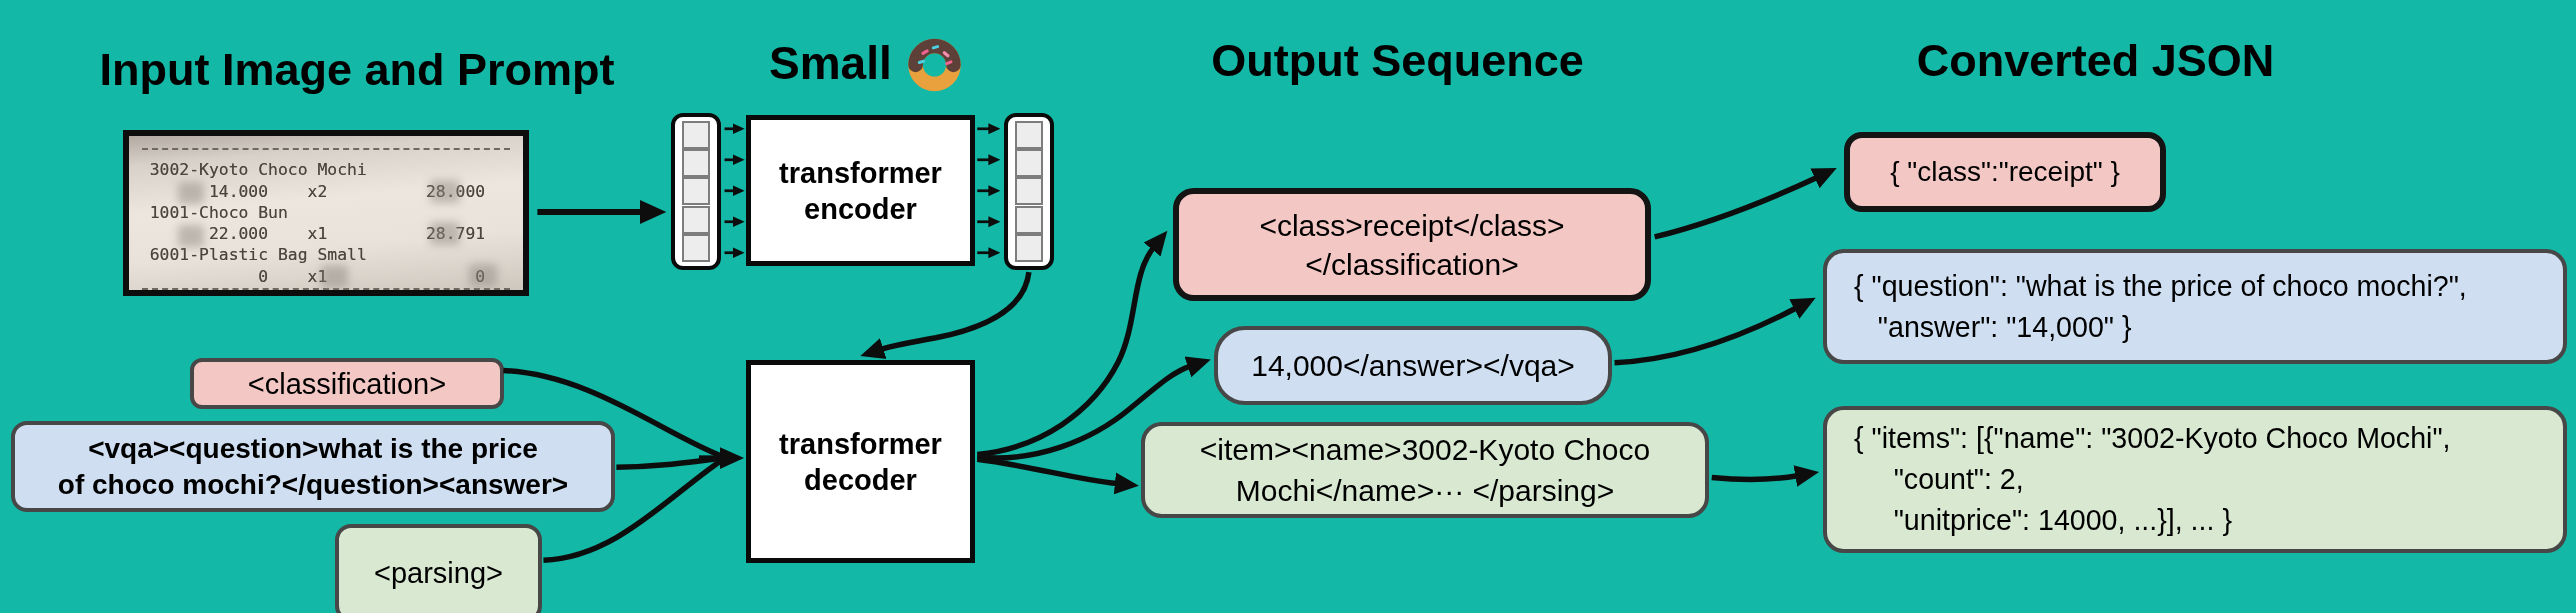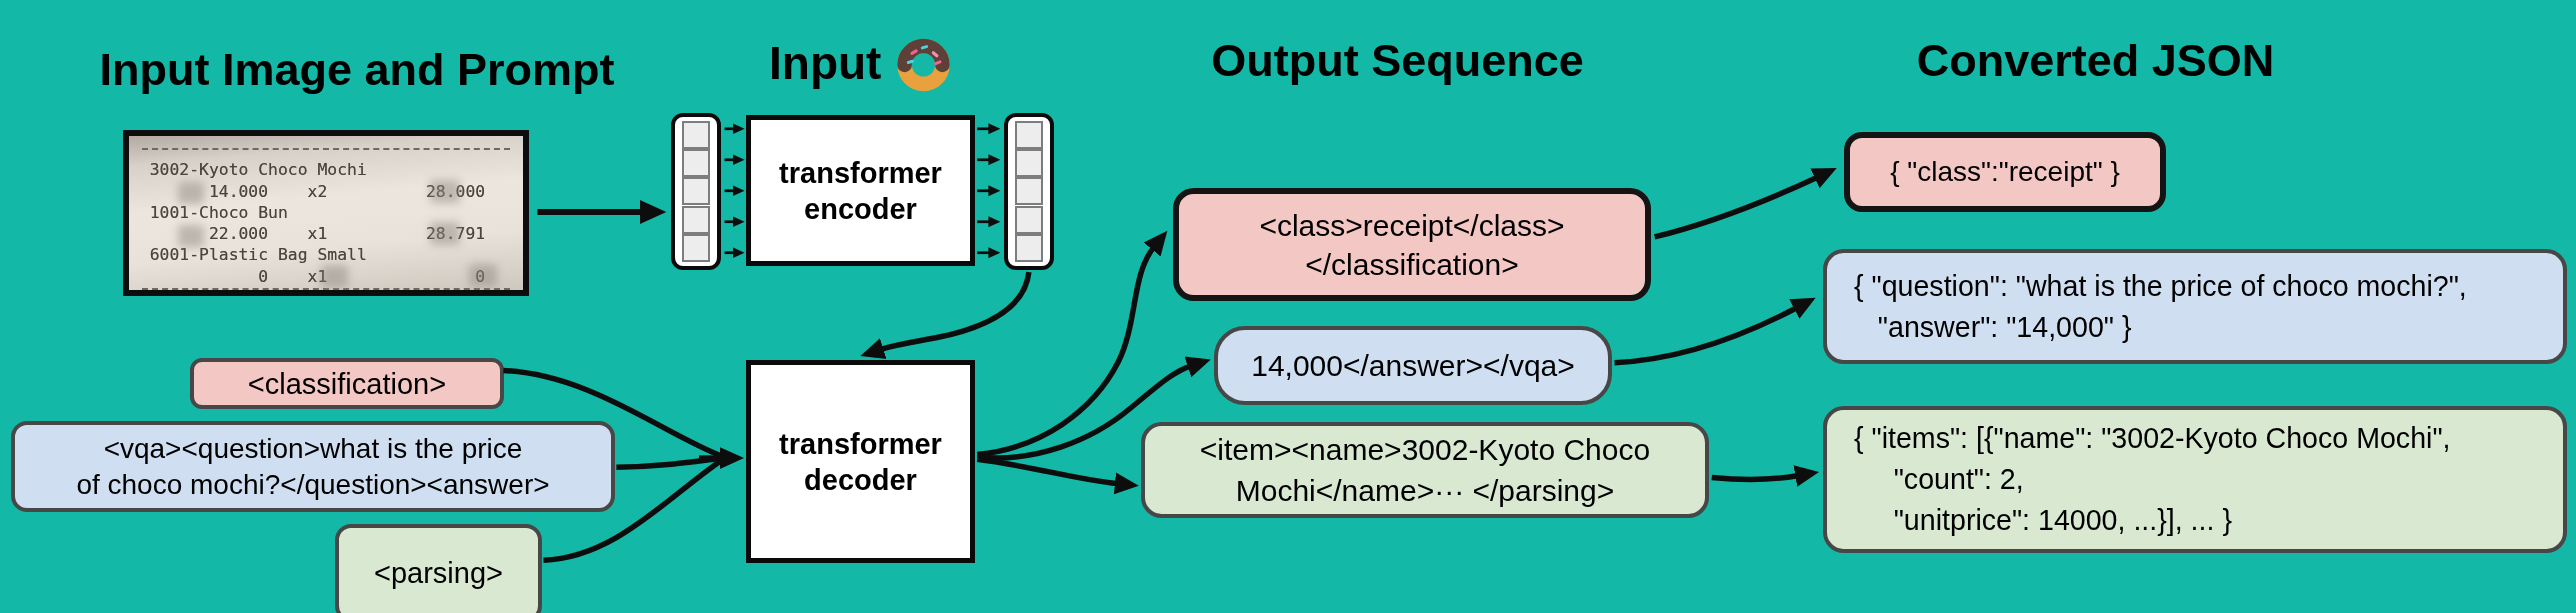--- a/index.html
+++ b/index.html
@@ -65,21 +65,21 @@
   .donut-title .ttxt{font-weight:bold;font-size:46px;color:#000;}
 </style>
 </head>
 <body>
 
 <div id="canvas">
 
   <div class="title" style="left:97px;top:44px;width:520px;">Input Image and Prompt</div>
 
   <div class="donut-title" style="left:769px;top:32px;">
-    <span class="ttxt">Input</span>
+    <span class="ttxt">Small</span>
     <svg width="61" height="61" viewBox="0 0 100 100">
       <circle cx="50" cy="54" r="31" fill="none" stroke="#E8A13C" stroke-width="24"></circle>
       <path d="M 19 54 A 31 31 0 1 1 81 54" fill="none" stroke="#5D4037" stroke-width="24" stroke-linecap="round"></path>
       <g stroke-linecap="round" stroke-width="5" fill="none">
         <line x1="31" y1="35" x2="38" y2="31" stroke="#F06292"></line>
         <line x1="48" y1="26" x2="55" y2="24" stroke="#4DD0E1"></line>
         <line x1="66" y1="34" x2="72" y2="39" stroke="#F48FB1"></line>
         <line x1="25" y1="50" x2="32" y2="48" stroke="#4DD0E1"></line>
         <line x1="70" y1="52" x2="77" y2="49" stroke="#F06292"></line>
       </g>
@@ -104,21 +104,21 @@
     <div class="blur-patch" style="left:49px;top:89px;width:25.5px;height:22px;"></div>
     <div class="blur-patch" style="left:301px;top:86px;width:30px;height:23px;"></div>
     <div class="blur-patch" style="left:192px;top:129px;width:27px;height:23px;"></div>
     <div class="blur-patch" style="left:340px;top:128px;width:28px;height:23px;"></div>
   </div>
 
   <div class="rbox pink" style="left:190px;top:338px;width:314px;height:51px;border-radius:12px;margin-top:20px;">
     <div>&lt;classification&gt;</div>
   </div>
 
-  <div class="rbox blue" style="left:11px;top:421px;width:604px;height:91px;font-size:28px;line-height:36px;">
+  <div class="rbox blue" style="left:11px;top:421px;width:604px;height:91px;font-size:28px;line-height:36px;font-weight:bold;">
     <div>&lt;vqa&gt;&lt;question&gt;what is the price</div>
     <div>of choco mochi?&lt;/question&gt;&lt;answer&gt;</div>
   </div>
 
   <div class="rbox green" style="left:335px;top:524px;width:207px;height:98px;">
     <div>&lt;parsing&gt;</div>
   </div>
 
   <div class="patch-col" style="left:671px;top:113px;">
     <span class="patch"></span>

